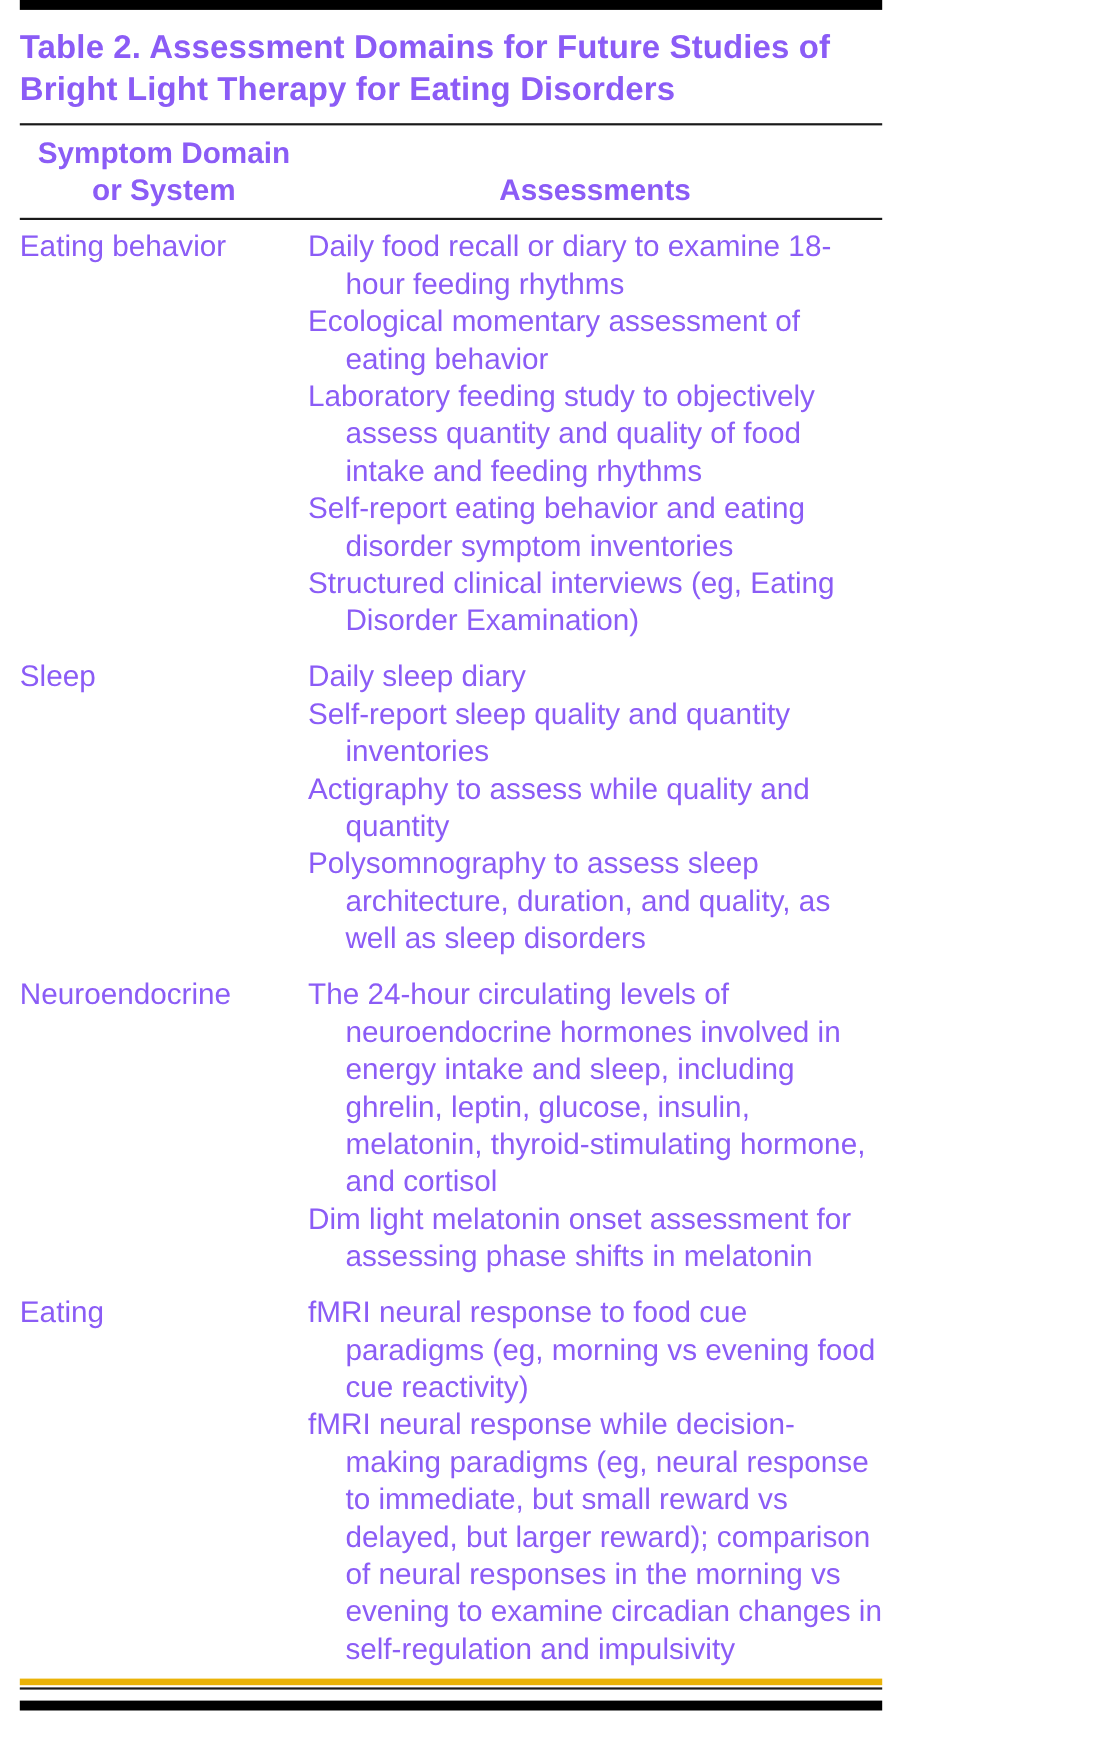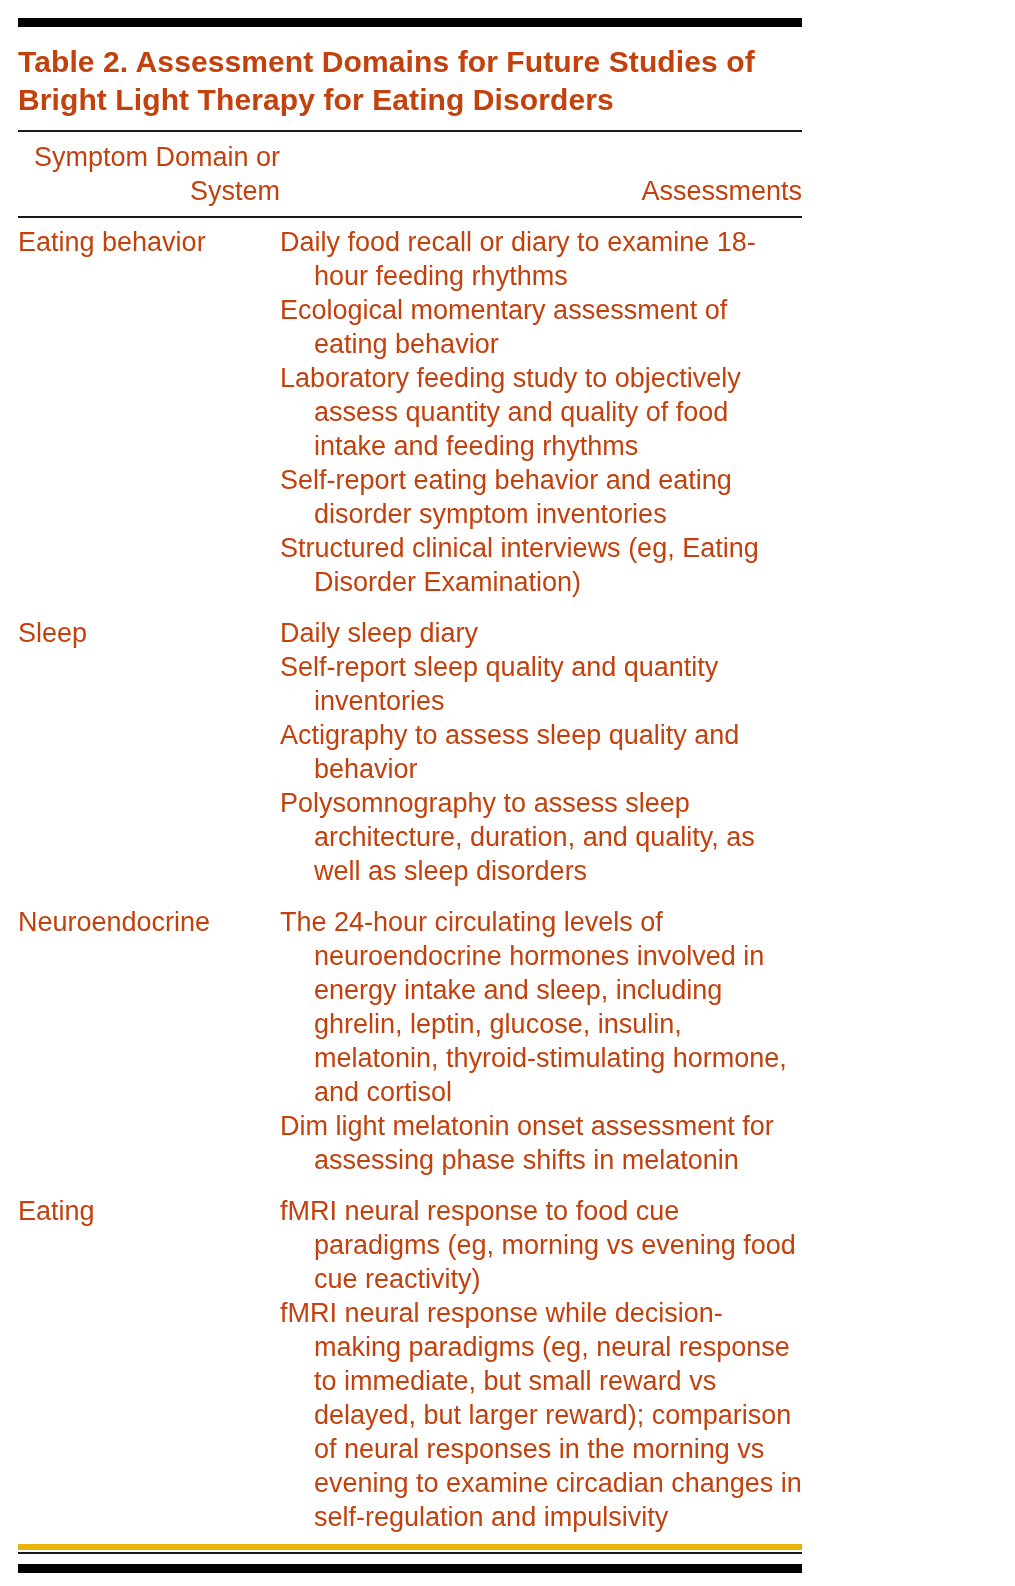--- a/index.html
+++ b/index.html
@@ -4,23 +4,23 @@
 <style>
   html, body {
     margin: 0;
     padding: 0;
     background: #ffffff;
   }
   .page {
     width: 820px;
     height: 1586px;
     box-sizing: border-box;
-    padding: 18px 18px 0 18px;
+    padding: 0 18px 0 18px;
     background: #ffffff;
-    color: #c2410c;
+    color: #8b5cf6;
     font-family: "Liberation Sans", sans-serif;
     position: relative;
     overflow: hidden;
   }
   .rule-thick {
     height: 9px;
     background: #000000;
     width: 100%;
   }
   .rule-thin {
@@ -39,22 +39,22 @@
   table.assessment {
     border-collapse: collapse;
     width: 100%;
     font-size: 27px;
     line-height: 34px;
     table-layout: fixed;
   }
   table.assessment col.c-domain { width: 262px; }
   table.assessment col.c-assess { width: auto; }
   table.assessment thead th {
-    text-align: right;
-    font-weight: normal;
+    text-align: center;
+    font-weight: bold;
     vertical-align: bottom;
     border-top: 2px solid #1a1a1a;
     border-bottom: 2px solid #1a1a1a;
     padding: 8px 0 8px 0;
   }
   table.assessment tbody {
     border-bottom: 6px solid #eab308;
   }
   table.assessment tbody td {
     vertical-align: top;
@@ -106,21 +106,21 @@
             <div class="assessment-item">Structured clinical interviews (eg, Eating Disorder Examination)</div>
           </td>
     </tr>
 
 
     <tr>
       <td class="domain-cell">Sleep</td>
       <td class="assess-cell">
             <div class="assessment-item">Daily sleep diary</div>
             <div class="assessment-item">Self-report sleep quality and quantity inventories</div>
-            <div class="assessment-item">Actigraphy to assess sleep quality and behavior</div>
+            <div class="assessment-item">Actigraphy to assess while quality and quantity</div>
             <div class="assessment-item">Polysomnography to assess sleep architecture, duration, and quality, as well as sleep disorders</div>
           </td>
     </tr>
 
     <tr>
       <td class="domain-cell">Neuroendocrine</td>
       <td class="assess-cell">
             <div class="assessment-item">The 24-hour circulating levels of neuroendocrine hormones involved in energy intake and sleep, including ghrelin, leptin, glucose, insulin, melatonin, thyroid-stimulating hormone, and cortisol</div>
             <div class="assessment-item">Dim light melatonin onset assessment for assessing phase shifts in melatonin</div>
           </td>

